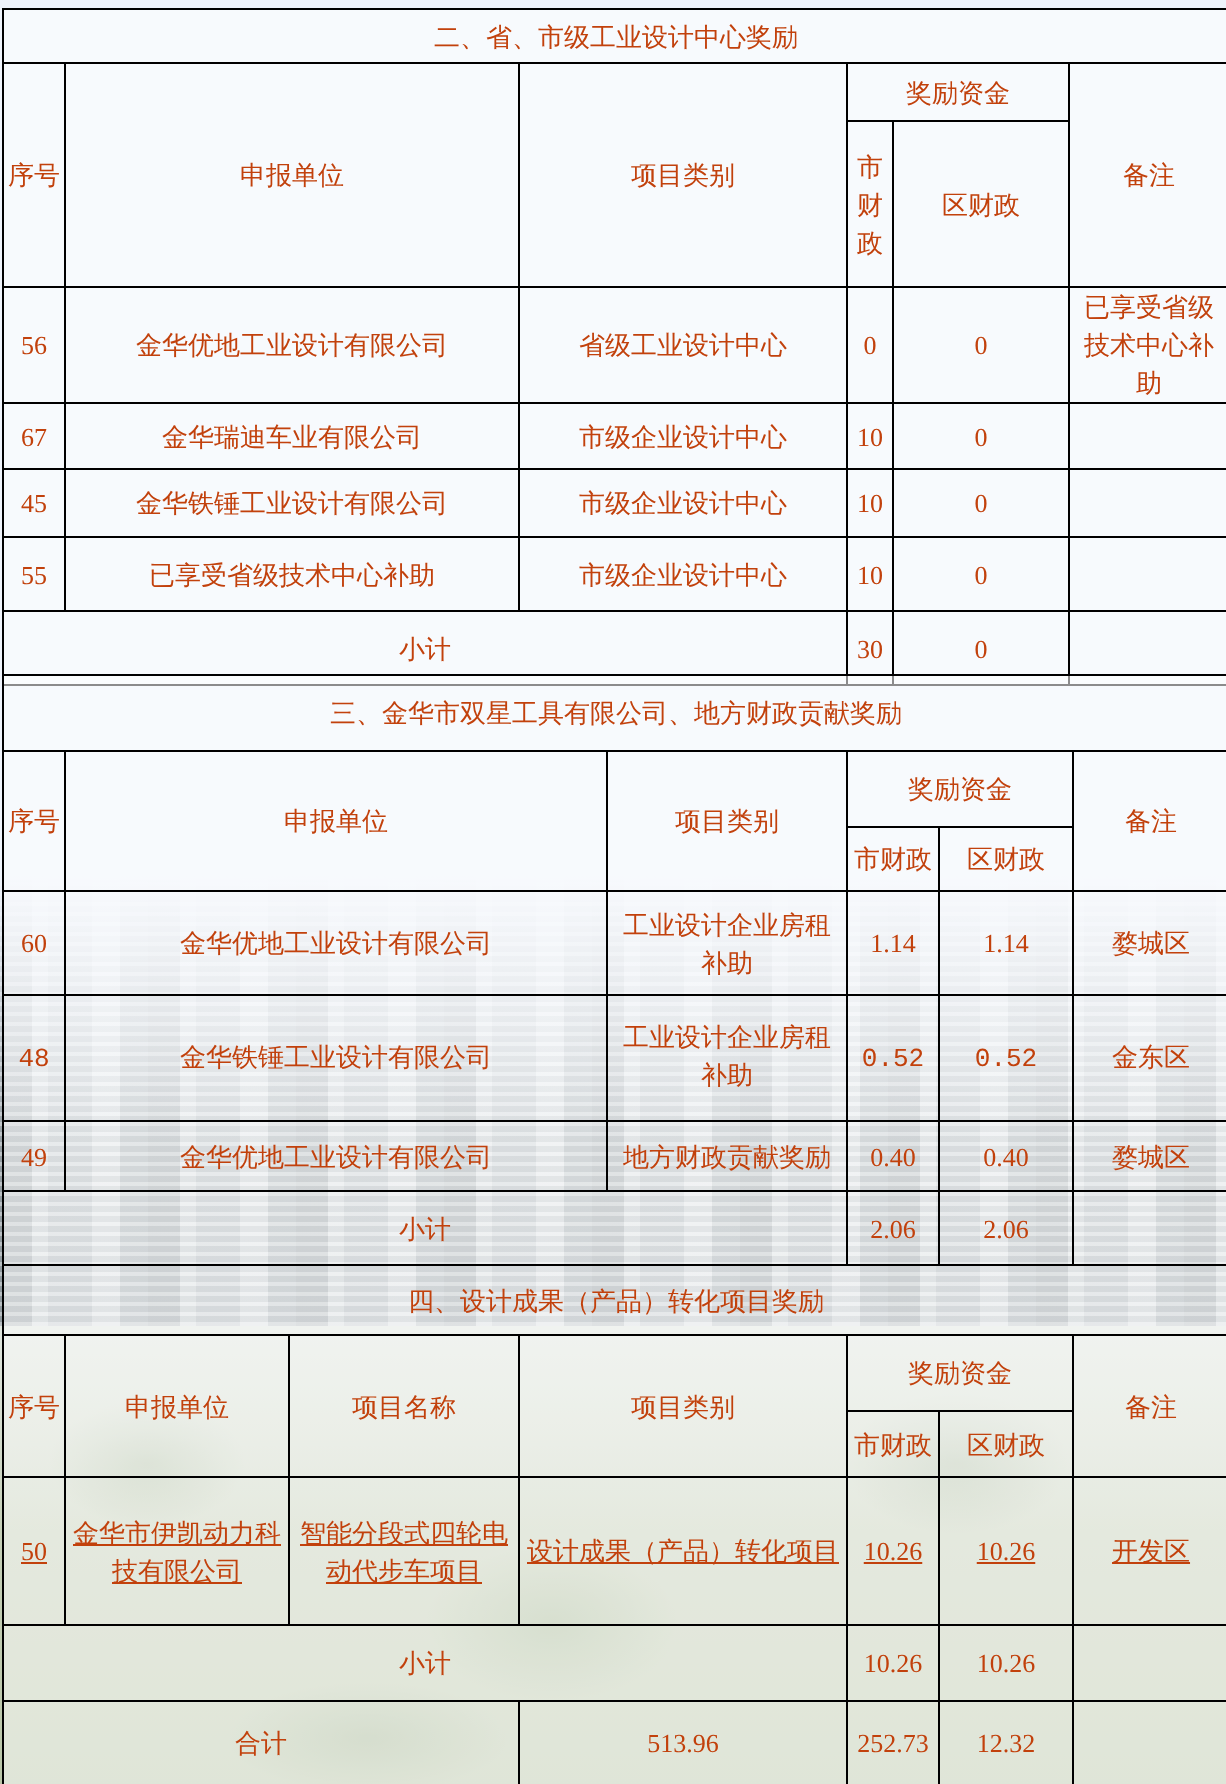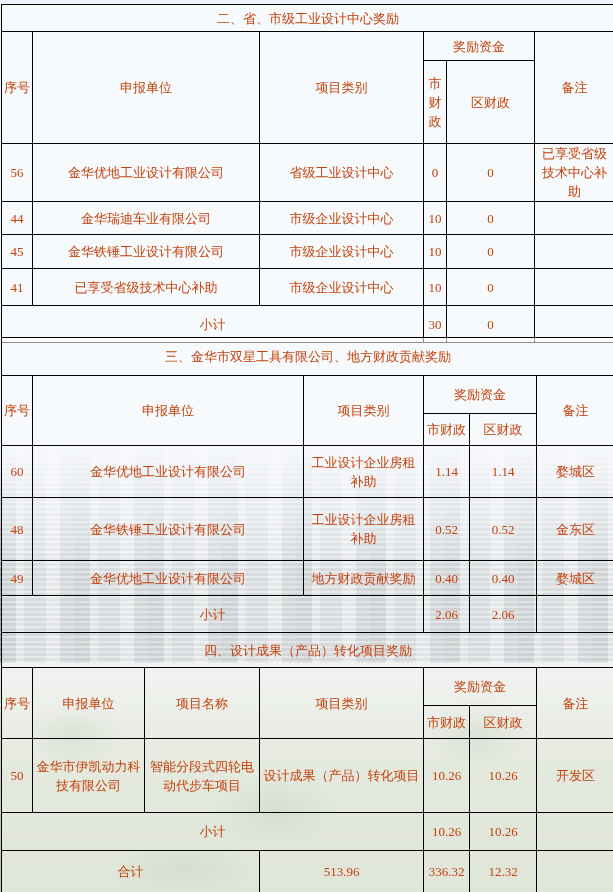--- a/index.html
+++ b/index.html
@@ -47,23 +47,23 @@
     font-size:13px;line-height:19px;
     padding:0 2px;word-break:break-all;overflow:hidden;
   }
   td.lt{text-align:left;padding-left:3px;}
   td.title-cell{text-align:left;padding-left:6px;font-size:14px;}
   
   .hA-title{height:27px;} .hA-1{height:29px;} .hA-2{height:83px;}
   .hA-43{height:53px;} .hA-44{height:33px;} .hA-45{height:34px;}
   .hA-46{height:37px;} .hA-sub{height:37px;}
   .hB-title{height:38px;} .hB-1{height:38px;} .hB-2{height:32px;}
-  .hB-47{height:52px;} .hB-48{height:63px;} .hB-49{height:35px;border-radius:16px;} .hB-sub{height:37px;}
+  .hB-47{height:52px;} .hB-48{height:63px;font-family:Liberation Mono, monospace;} .hB-49{height:35px;border-radius:16px;} .hB-sub{height:37px;}
   .hC-title{height:35px;} .hC-1{height:38px;} .hC-2{height:33px;}
-  .hC-50{height:74px;} .hC-sub{height:38px;} .hC-total{height:42px;}
+  .hC-50{height:74px;text-decoration:underline;} .hC-sub{height:38px;} .hC-total{height:42px;}
 </style>
 </head>
 <body>
 
 <div class="page">
 
   <div class="bg-city"></div>
   <div class="bg-green"></div>
 
   <table class="tbl" style="top:4px;">
@@ -92,37 +92,37 @@
     </tr>
     <tr class="hA-43">
       <td>56</td>
       <td class="lt">金华优地工业设计有限公司</td>
       <td class="lt">省级工业设计中心</td>
       <td>0</td>
       <td>0</td>
       <td class="lt">已享受省级技术中心补助</td>
     </tr>
     <tr class="hA-44">
-      <td>44</td>
+      <td>67</td>
       <td class="lt">金华瑞迪车业有限公司</td>
       <td class="lt">市级企业设计中心</td>
       <td>10</td>
       <td>0</td>
       <td class="lt"></td>
     </tr>
     <tr class="hA-45">
       <td>45</td>
       <td class="lt">金华铁锤工业设计有限公司</td>
       <td class="lt">市级企业设计中心</td>
       <td>10</td>
       <td>0</td>
       <td class="lt"></td>
     </tr>
     <tr class="hA-46">
-      <td>41</td>
+      <td>55</td>
       <td class="lt">已享受省级技术中心补助</td>
       <td class="lt">市级企业设计中心</td>
       <td>10</td>
       <td>0</td>
       <td class="lt"></td>
     </tr>
     <tr class="hA-sub">
       <td colspan="3">小计</td>
       <td>30</td>
       <td>0</td>
@@ -225,20 +225,20 @@
     </tr>
     <tr class="hC-sub">
       <td colspan="4">小计</td>
       <td>10.26</td>
       <td>10.26</td>
       <td></td>
     </tr>
     <tr class="hC-total">
       <td colspan="3" class="lt">合计</td>
       <td>513.96</td>
-      <td>336.32</td>
+      <td>252.73</td>
       <td>12.32</td>
       <td></td>
     </tr>
   </tbody>
     </table>
 
 </div>
 
 </body></html>

